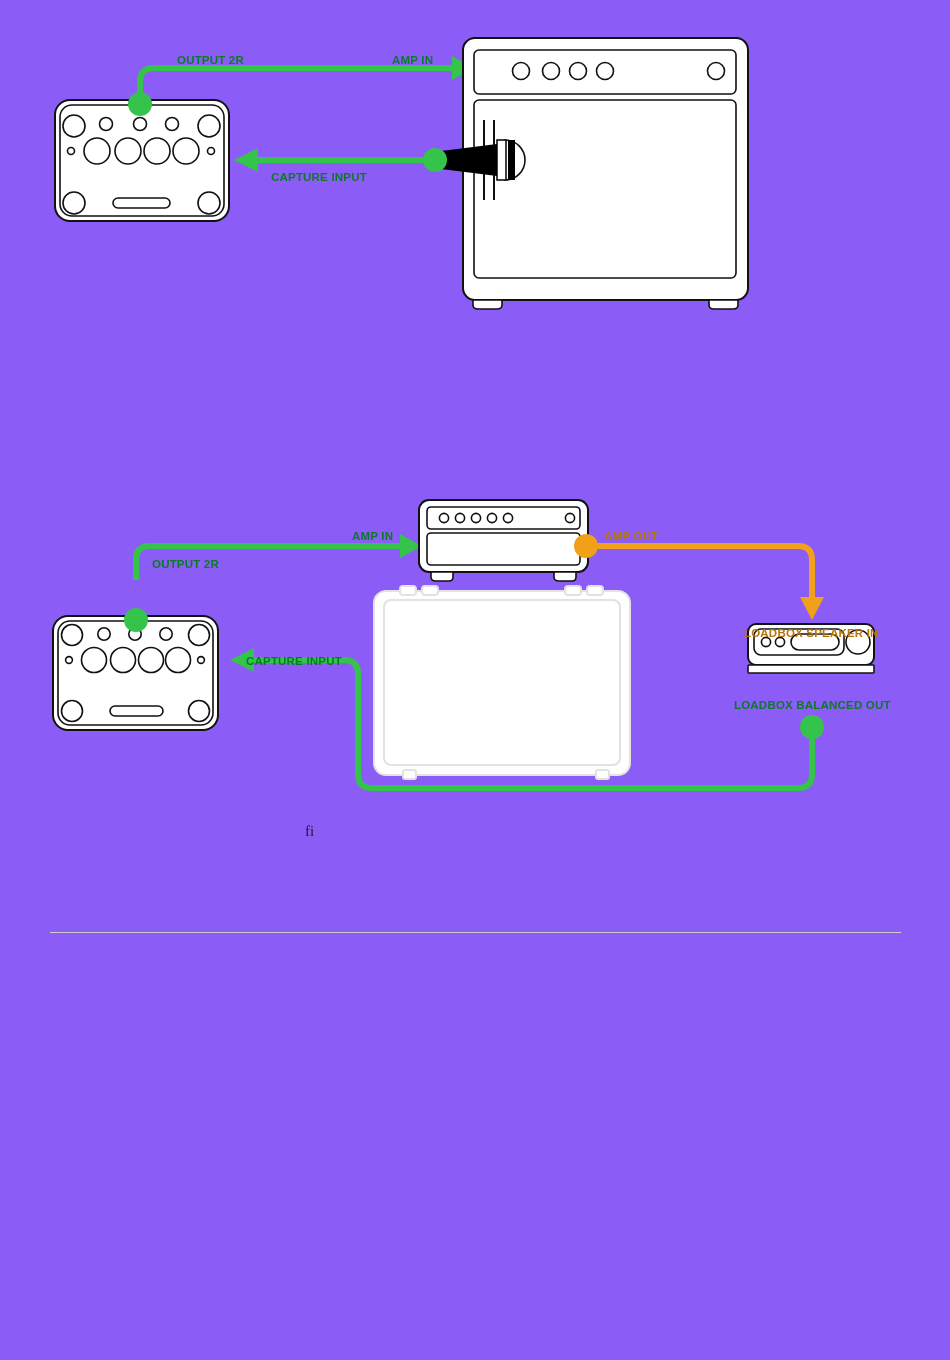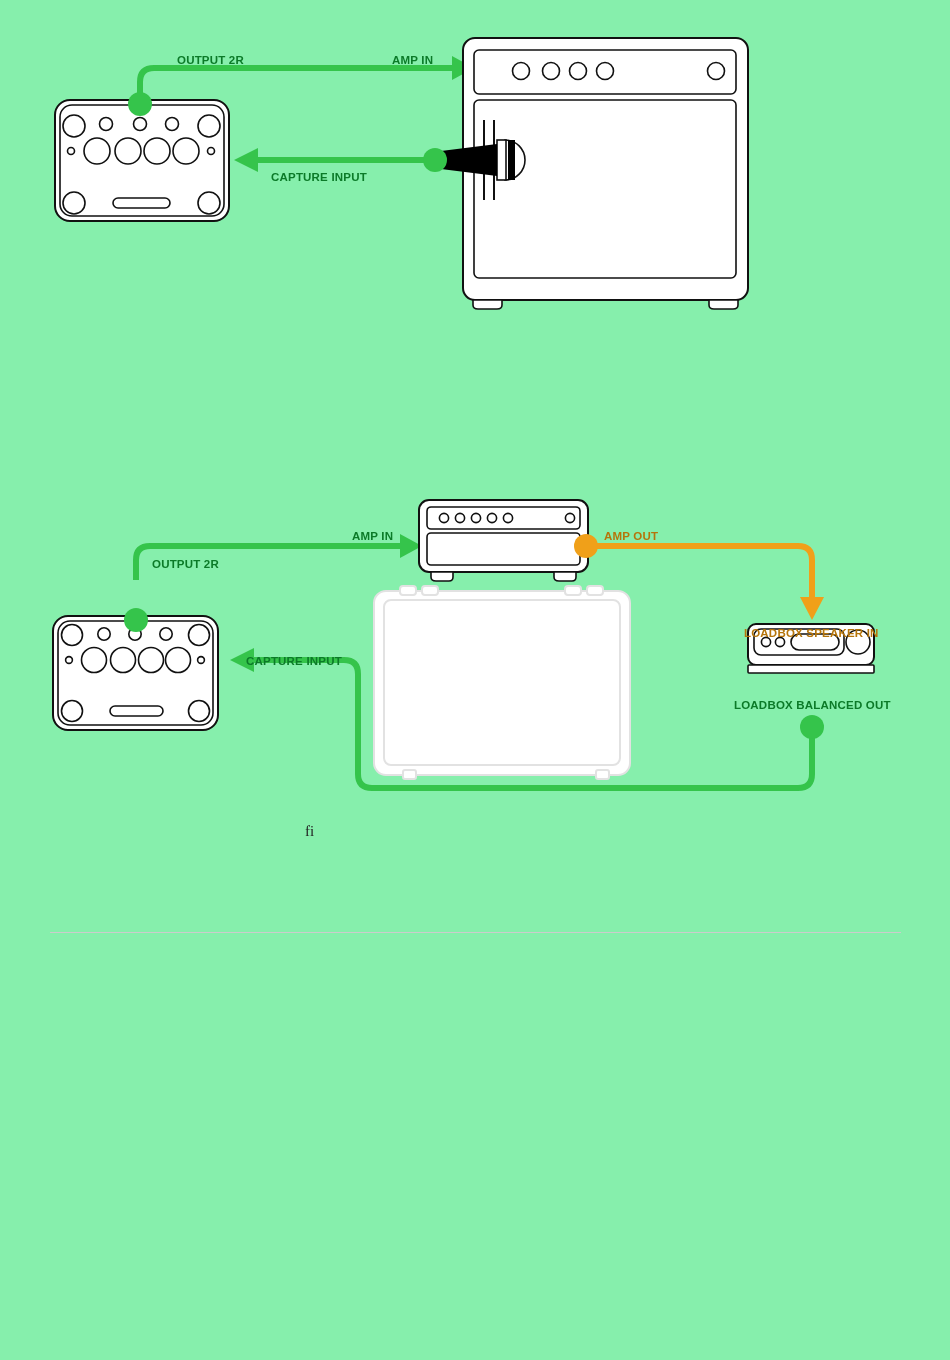--- a/index.html
+++ b/index.html
@@ -7,21 +7,21 @@
     padding: 0;
     background: #ffffff;
   }
   body {
     font-family: "Liberation Sans", sans-serif;
   }
   #page {
     position: relative;
     width: 950px;
     height: 1360px;
-    background: #86efac;
+    background: #8b5cf6;
     overflow: hidden;
   }
   #page svg {
     position: absolute;
     left: 0;
     top: 0;
   }
   .cable-label {
     font-family: "Liberation Sans", sans-serif;
     font-size: 11.5px;

